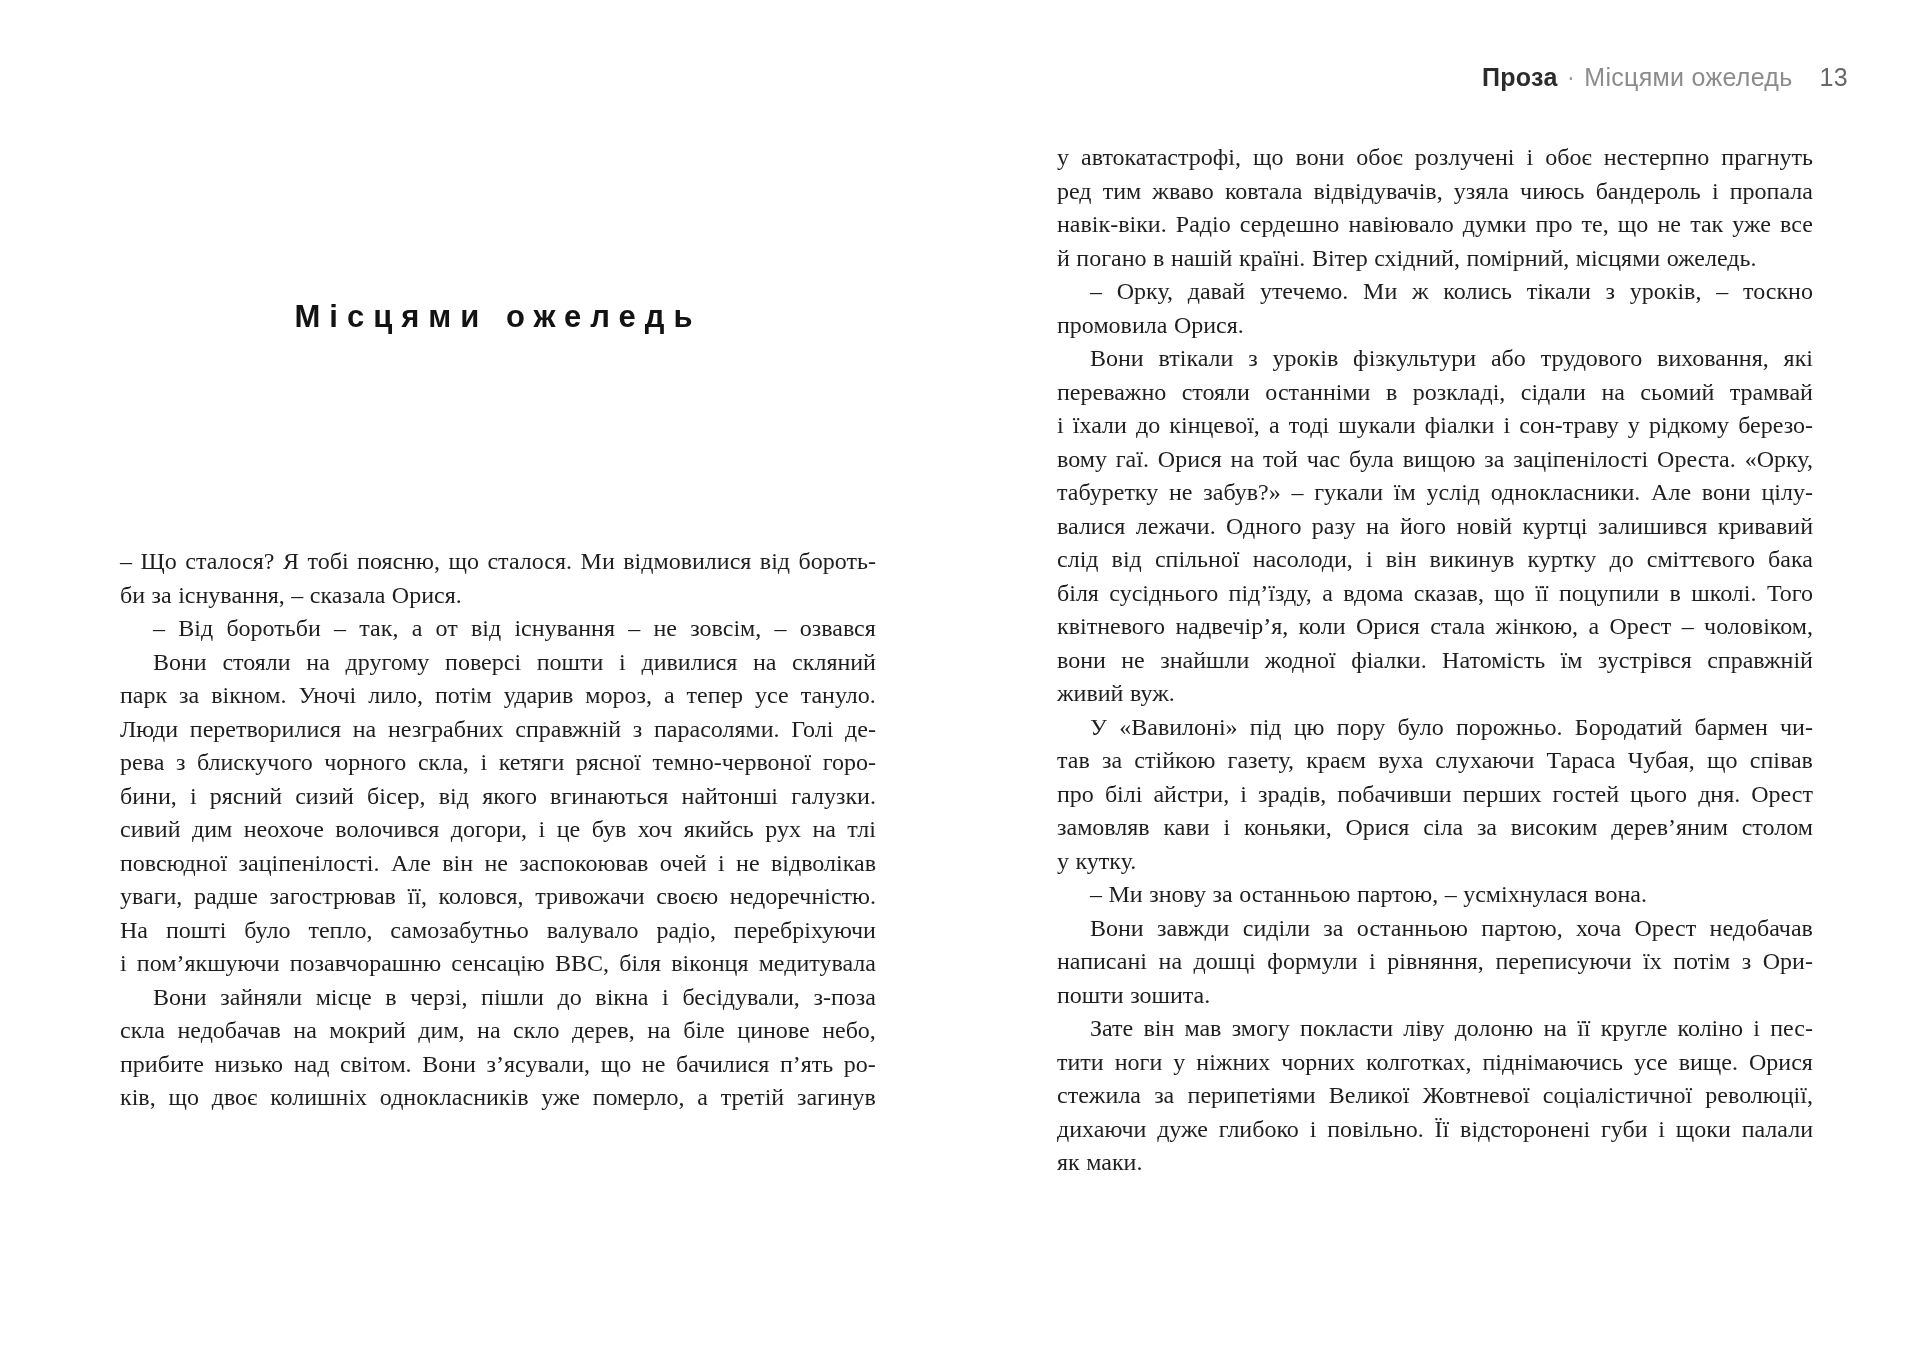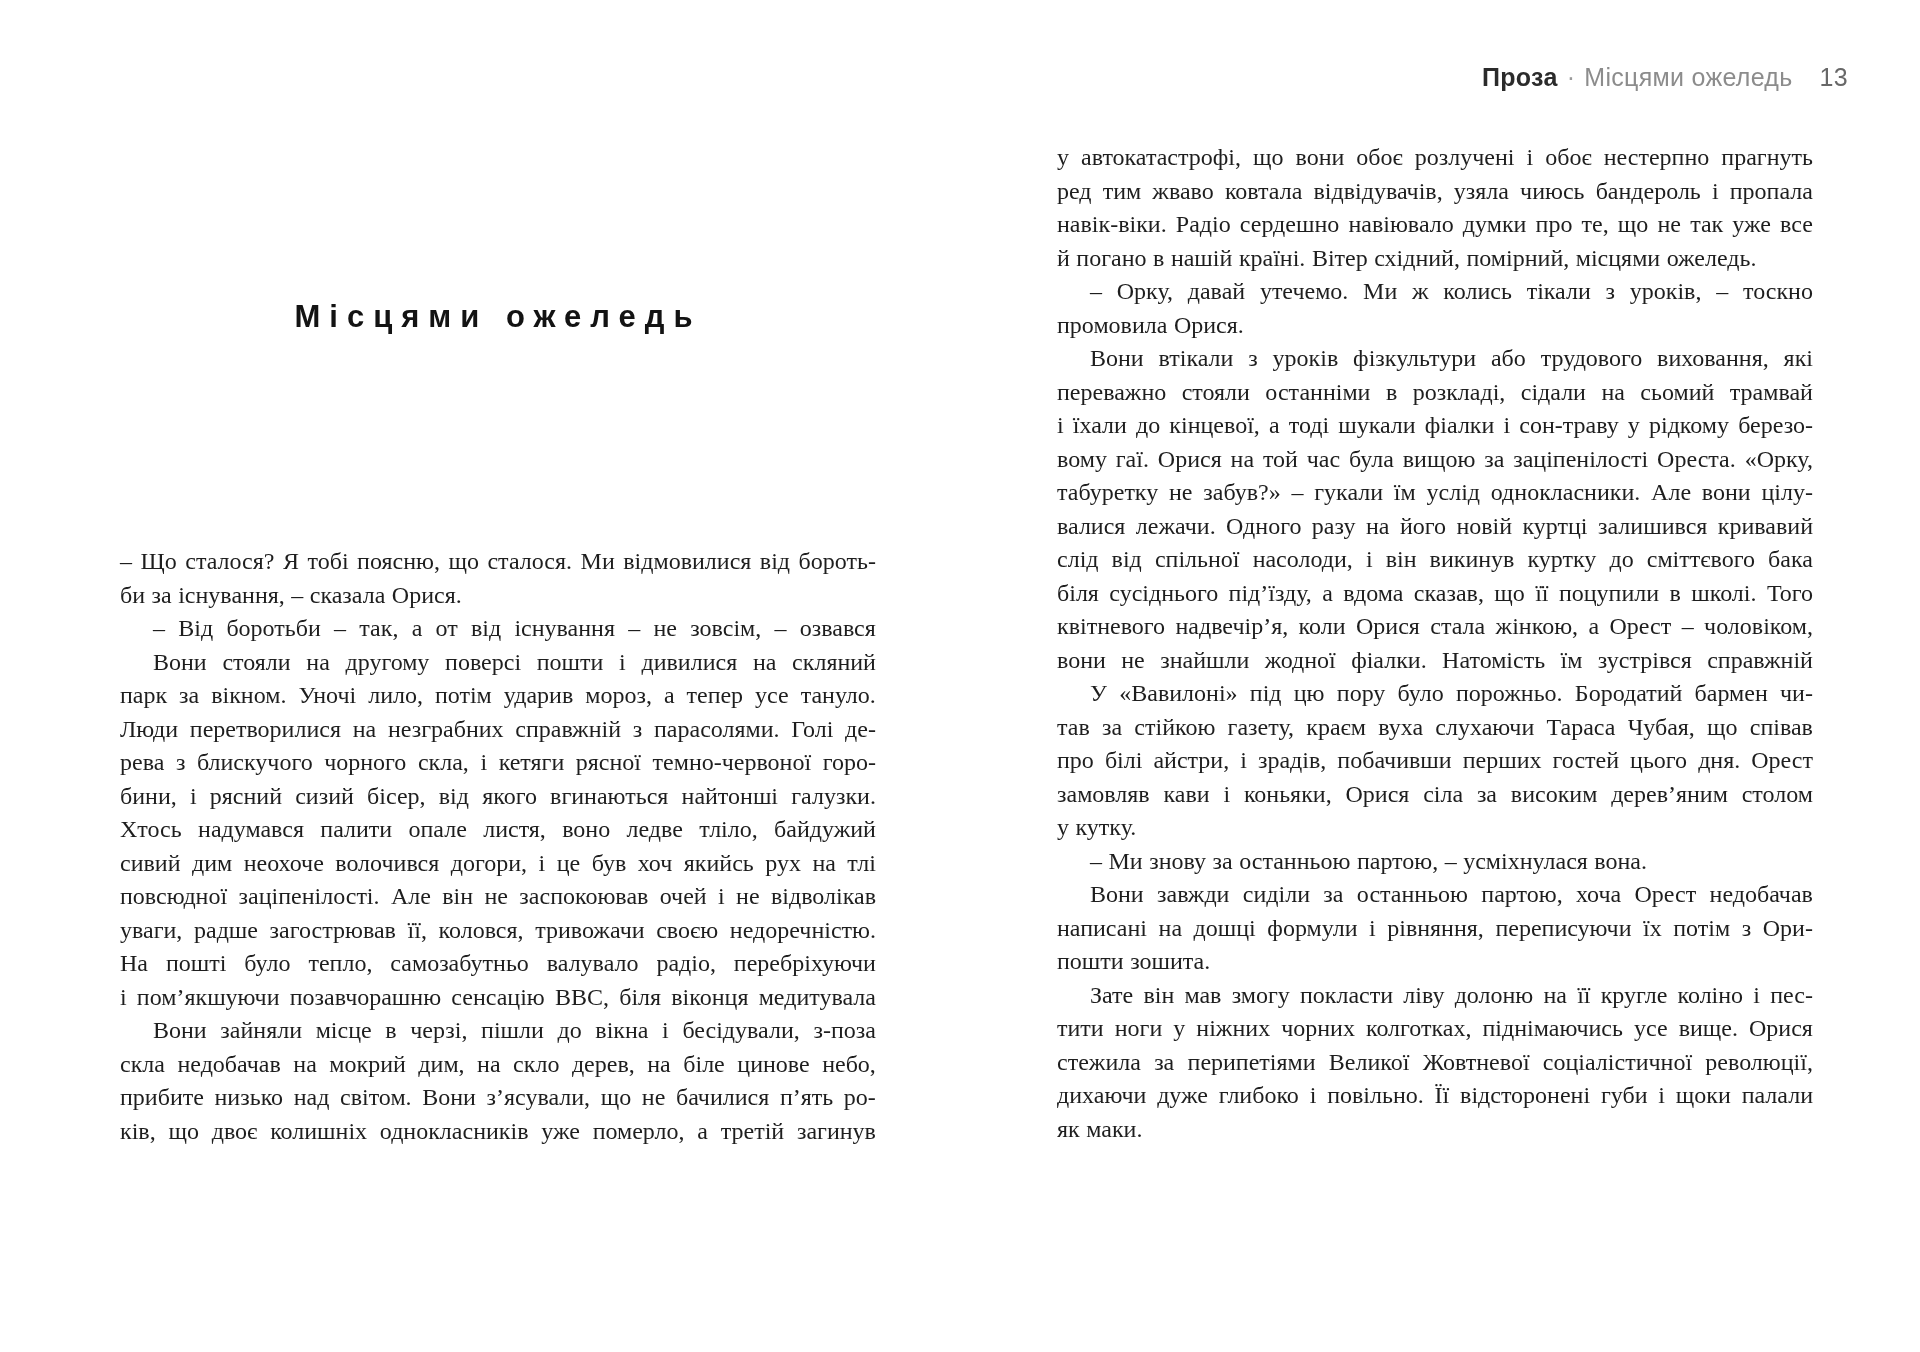--- a/index.html
+++ b/index.html
@@ -159,31 +159,20 @@
         <span>рясний</span>
         <span>сизий</span>
         <span>бісер,</span>
         <span>від</span>
         <span>якого</span>
         <span>вгинаються</span>
         <span>найтонші</span>
         <span>галузки.</span>
       </div>
       <div class="line">
-        <span>Хтось</span>
-        <span>надумався</span>
-        <span>палити</span>
-        <span>опале</span>
-        <span>листя,</span>
-        <span>воно</span>
-        <span>ледве</span>
-        <span>тліло,</span>
-        <span>байдужий</span>
-      </div>
-      <div class="line">
         <span>сивий</span>
         <span>дим</span>
         <span>неохоче</span>
         <span>волочився</span>
         <span>догори,</span>
         <span>і</span>
         <span>це</span>
         <span>був</span>
         <span>хоч</span>
         <span>якийсь</span>
@@ -482,20 +471,24 @@
         <span>вони</span>
         <span>не</span>
         <span>знайшли</span>
         <span>жодної</span>
         <span>фіалки.</span>
         <span>Натомість</span>
         <span>їм</span>
         <span>зустрівся</span>
         <span>справжній</span>
       </div>
+      <div class="line last">
+        <span>живий</span>
+        <span>вуж.</span>
+      </div>
     </div>
     <div>
       <div class="line indent">
         <span>У</span>
         <span>«Вавилоні»</span>
         <span>під</span>
         <span>цю</span>
         <span>пору</span>
         <span>було</span>
         <span>порожньо.</span>

